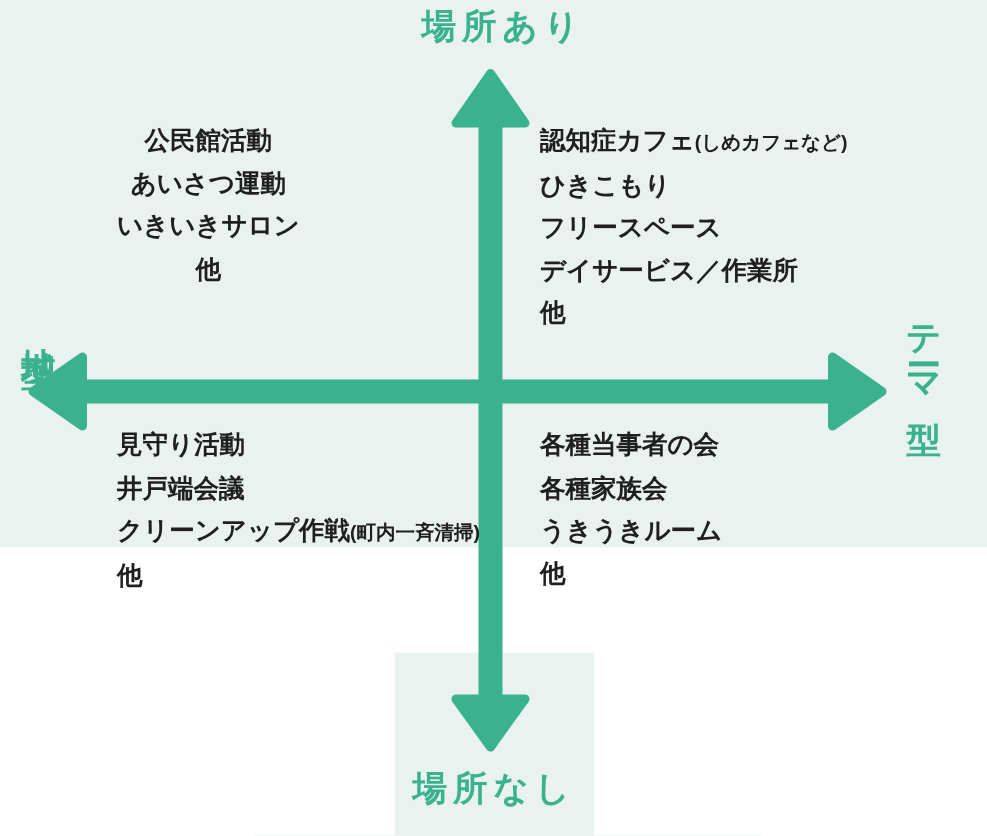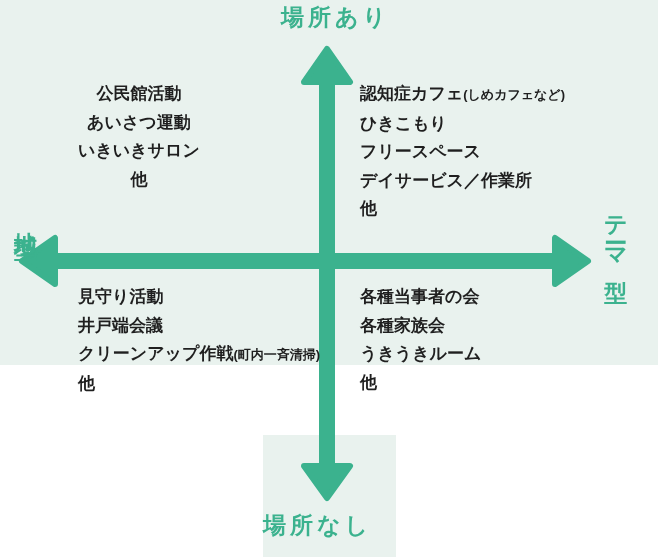--- a/index.html
+++ b/index.html
@@ -25,21 +25,21 @@
 
   
   svg.arrows{position:absolute;left:0;top:0;color:var(--accent);}
 
   
   .axis-label{
     position:absolute;color:var(--accent);
     font-weight:bold;font-size:23px;line-height:1.1;
   }
   .axis-top{left:243px;top:5px;width:185px;text-align:center;letter-spacing:4px;}
-  .axis-bottom{left:263px;top:513px;width:133px;letter-spacing:4px;}
+  .axis-bottom{left:263px;top:513px;width:133px;text-align:center;letter-spacing:4px;}
   .axis-left{left:13px;top:213px;writing-mode:vertical-rl;text-orientation:mixed;letter-spacing:3px;}
   .axis-right{left:603px;top:201px;writing-mode:vertical-rl;text-orientation:mixed;letter-spacing:3px;}
 
   
   ul.quad{
     position:absolute;margin:0;padding:0;list-style:none;
     color:var(--text);font-weight:700;font-size:17px;line-height:28.5px;
     white-space:nowrap;
   }
   ul.quad .note{font-size:13px;}

